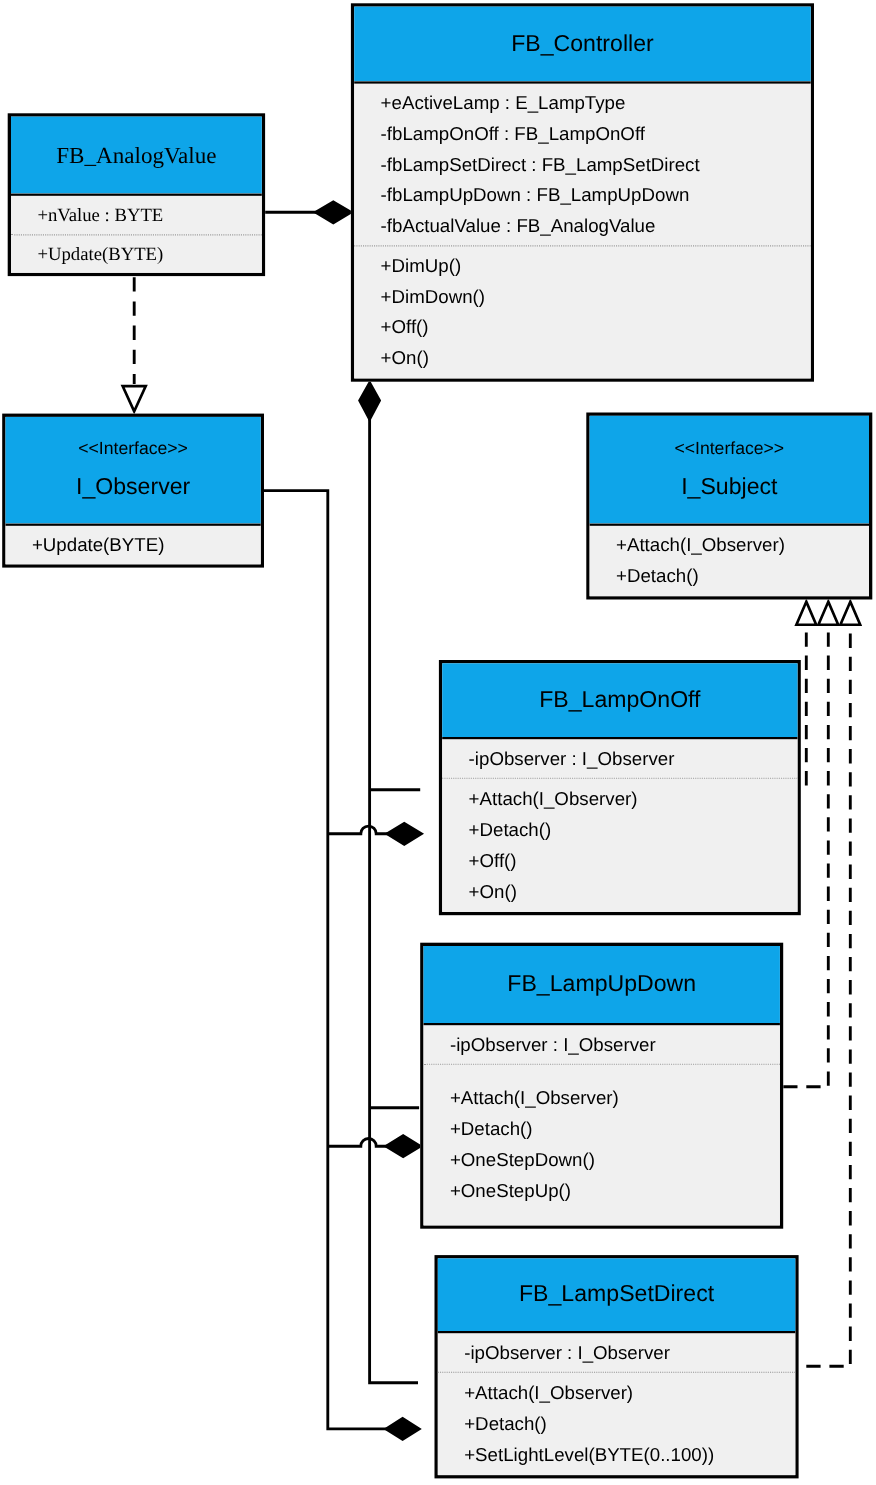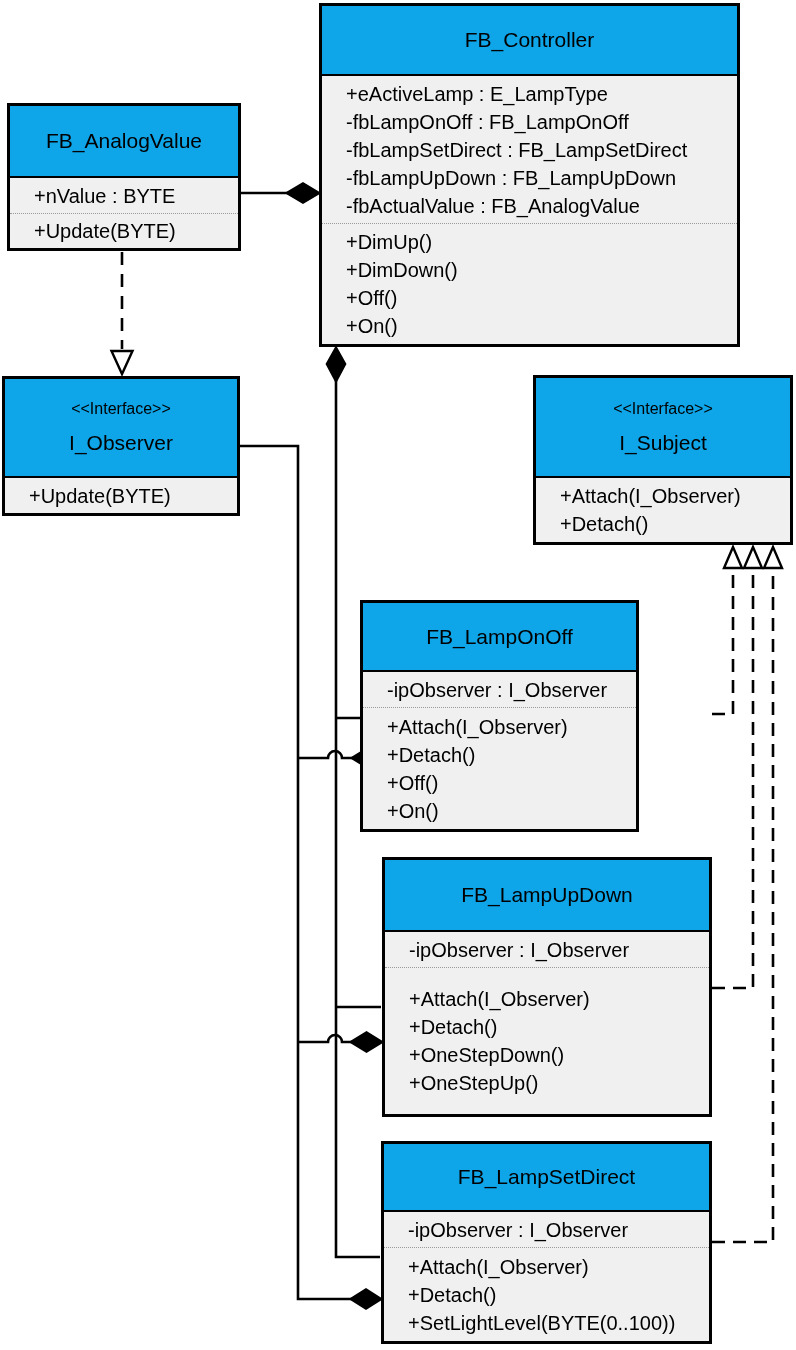--- a/index.html
+++ b/index.html
@@ -37,21 +37,21 @@
     display:flex; flex-direction:column; justify-content:center;
     padding-left:24px;
     box-sizing:border-box;
     flex:0 0 auto;
   }
   .section.attrs   { border-top:2px solid #000; }
   .section.methods { border-top:2px solid #000; }
   .section.attrs + .section.methods { border-top:1px dotted #9a9a9a; }
   .section.grow { flex:1 1 auto; }
   .member {
-    font-size:20px;
+    font-size:17px;
     line-height:28px;
     white-space:nowrap;
   }
 </style>
 </head>
 <body>
 
 <div class="canvas">
 
   <svg class="connectors" viewBox="0 0 796 1350" xmlns="http://www.w3.org/2000/svg" fill="none" stroke="#000" stroke-width="2.6">
@@ -91,21 +91,21 @@
       <path d="M712,988 H753 V570" stroke-dasharray="13 8"></path>
       <polygon points="753,547 744,568 762,568" fill="#fff" stroke-width="2.4"></polygon>
     </g>
 
     <g>
       <path d="M712,1242 H773 V570" stroke-dasharray="13 8"></path>
       <polygon points="773,547 764,568 782,568" fill="#fff" stroke-width="2.4"></polygon>
     </g>
   </svg>
 
-  <div class="uml-class" style="left:7px; top:103px; width:234px; height:148px;">
+  <div class="uml-class" style="left:7px; top:103px; width:234px; height:148px;font-family:Liberation Serif, serif;">
     <div class="cls-title" style="flex-basis:70px;">FB_AnalogValue</div>
     <div class="section attrs" style="flex-basis:37px;">
       <div class="member">+nValue : BYTE</div>
     </div>
     <div class="section methods grow">
       <div class="member">+Update(BYTE)</div>
     </div>
   </div>
 
   <div class="uml-class" style="left:319px; top:3px; width:421px; height:344px;">
@@ -139,21 +139,21 @@
     <div class="cls-title" style="flex-basis:98px;">
       <div class="stereotype">&lt;&lt;Interface&gt;&gt;</div>
       <div class="iface-name">I_Subject</div>
     </div>
     <div class="section methods grow">
       <div class="member">+Attach(I_Observer)</div>
       <div class="member">+Detach()</div>
     </div>
   </div>
 
-  <div class="uml-class" style="left:360px; top:600px; width:279px; height:232px;">
+  <div class="uml-class" style="left:399px; top:600px; width:329px; height:232px;">
     <div class="cls-title" style="flex-basis:67px;">FB_LampOnOff</div>
     <div class="section attrs" style="flex-basis:37px;">
       <div class="member">-ipObserver : I_Observer</div>
     </div>
     <div class="section methods grow">
       <div class="member">+Attach(I_Observer)</div>
       <div class="member">+Detach()</div>
       <div class="member">+Off()</div>
       <div class="member">+On()</div>
     </div>
@@ -165,21 +165,21 @@
       <div class="member">-ipObserver : I_Observer</div>
     </div>
     <div class="section methods grow">
       <div class="member">+Attach(I_Observer)</div>
       <div class="member">+Detach()</div>
       <div class="member">+OneStepDown()</div>
       <div class="member">+OneStepUp()</div>
     </div>
   </div>
 
-  <div class="uml-class" style="left:381px; top:1141px; width:331px; height:203px;">
+  <div class="uml-class" style="left:395px; top:1141px; width:331px; height:203px;">
     <div class="cls-title" style="flex-basis:66px;">FB_LampSetDirect</div>
     <div class="section attrs" style="flex-basis:37px;">
       <div class="member">-ipObserver : I_Observer</div>
     </div>
     <div class="section methods grow">
       <div class="member">+Attach(I_Observer)</div>
       <div class="member">+Detach()</div>
       <div class="member">+SetLightLevel(BYTE(0..100))</div>
     </div>
   </div>

